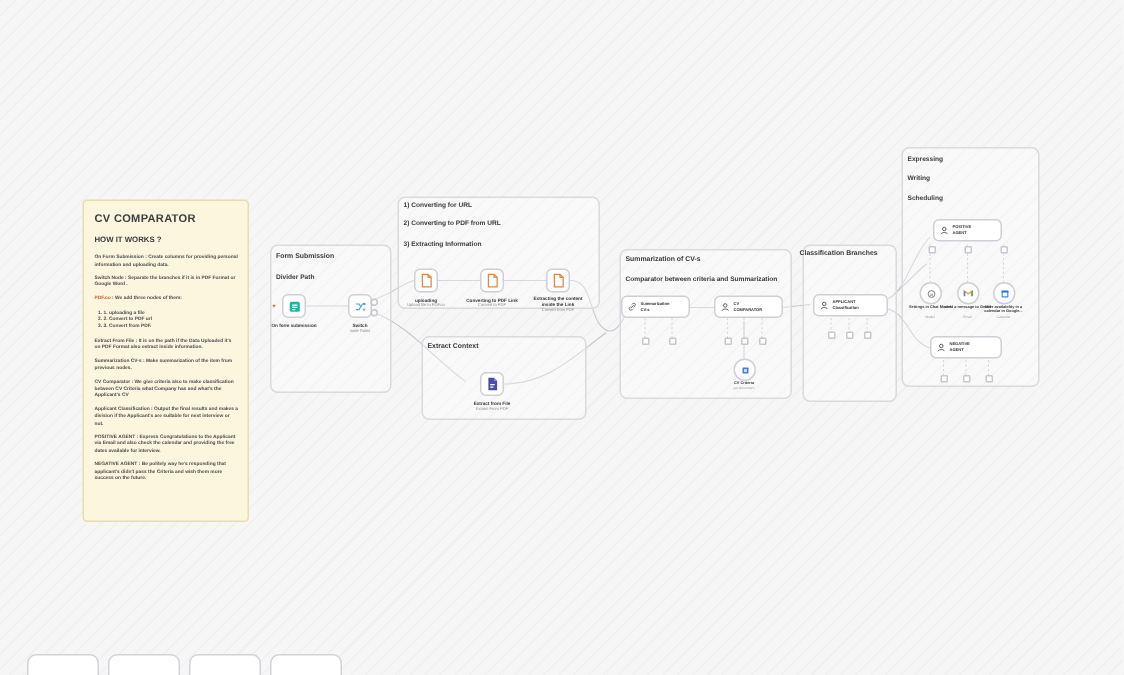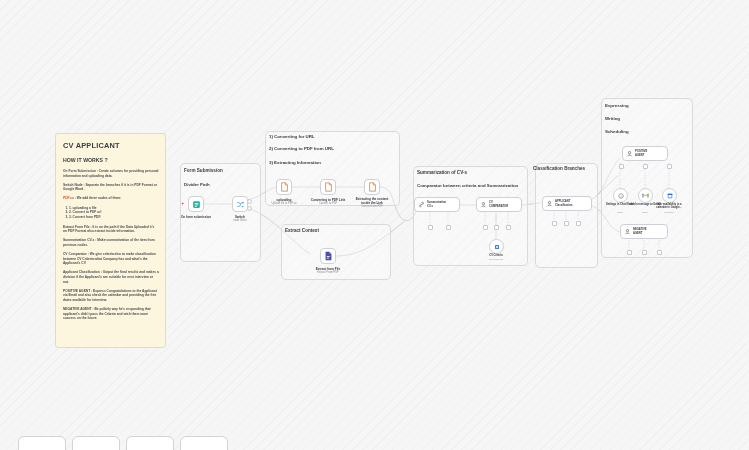--- a/index.html
+++ b/index.html
@@ -174,21 +174,21 @@
     <path d="M485,212 L485,226"></path>
     <path d="M496,212 L496,226"></path>
     <path d="M508,212 L508,226"></path>
     <path d="M554,212 L554,222"></path>
     <path d="M566,212 L566,222"></path>
     <path d="M578,212 L578,222"></path>
   </g>
 </svg>
 
 <div id="sticky" class="abs">
-  <div class="s-title">CV APPLICANT</div>
+  <div class="s-title">CV COMPARATOR</div>
   <div class="s-sub">HOW IT WORKS ?</div>
   <p>On Form Submission : Create columns for providing personal information and uploading data.</p>
   <p>Switch Node : Separate the branches if it is in PDF Format or Google Word .</p>
   <p><span class="hl">PDF.co</span><span> : We add three nodes of them:</span></p>
   <ol>
     <li>1. uploading a file</li>
     <li>2. Convert to PDF url</li>
     <li>3. Convert from PDF.</li>
   </ol>
   <p>Extract From File : It is on the path if the Data Uploaded it's on PDF Format also extract inside information.</p>

